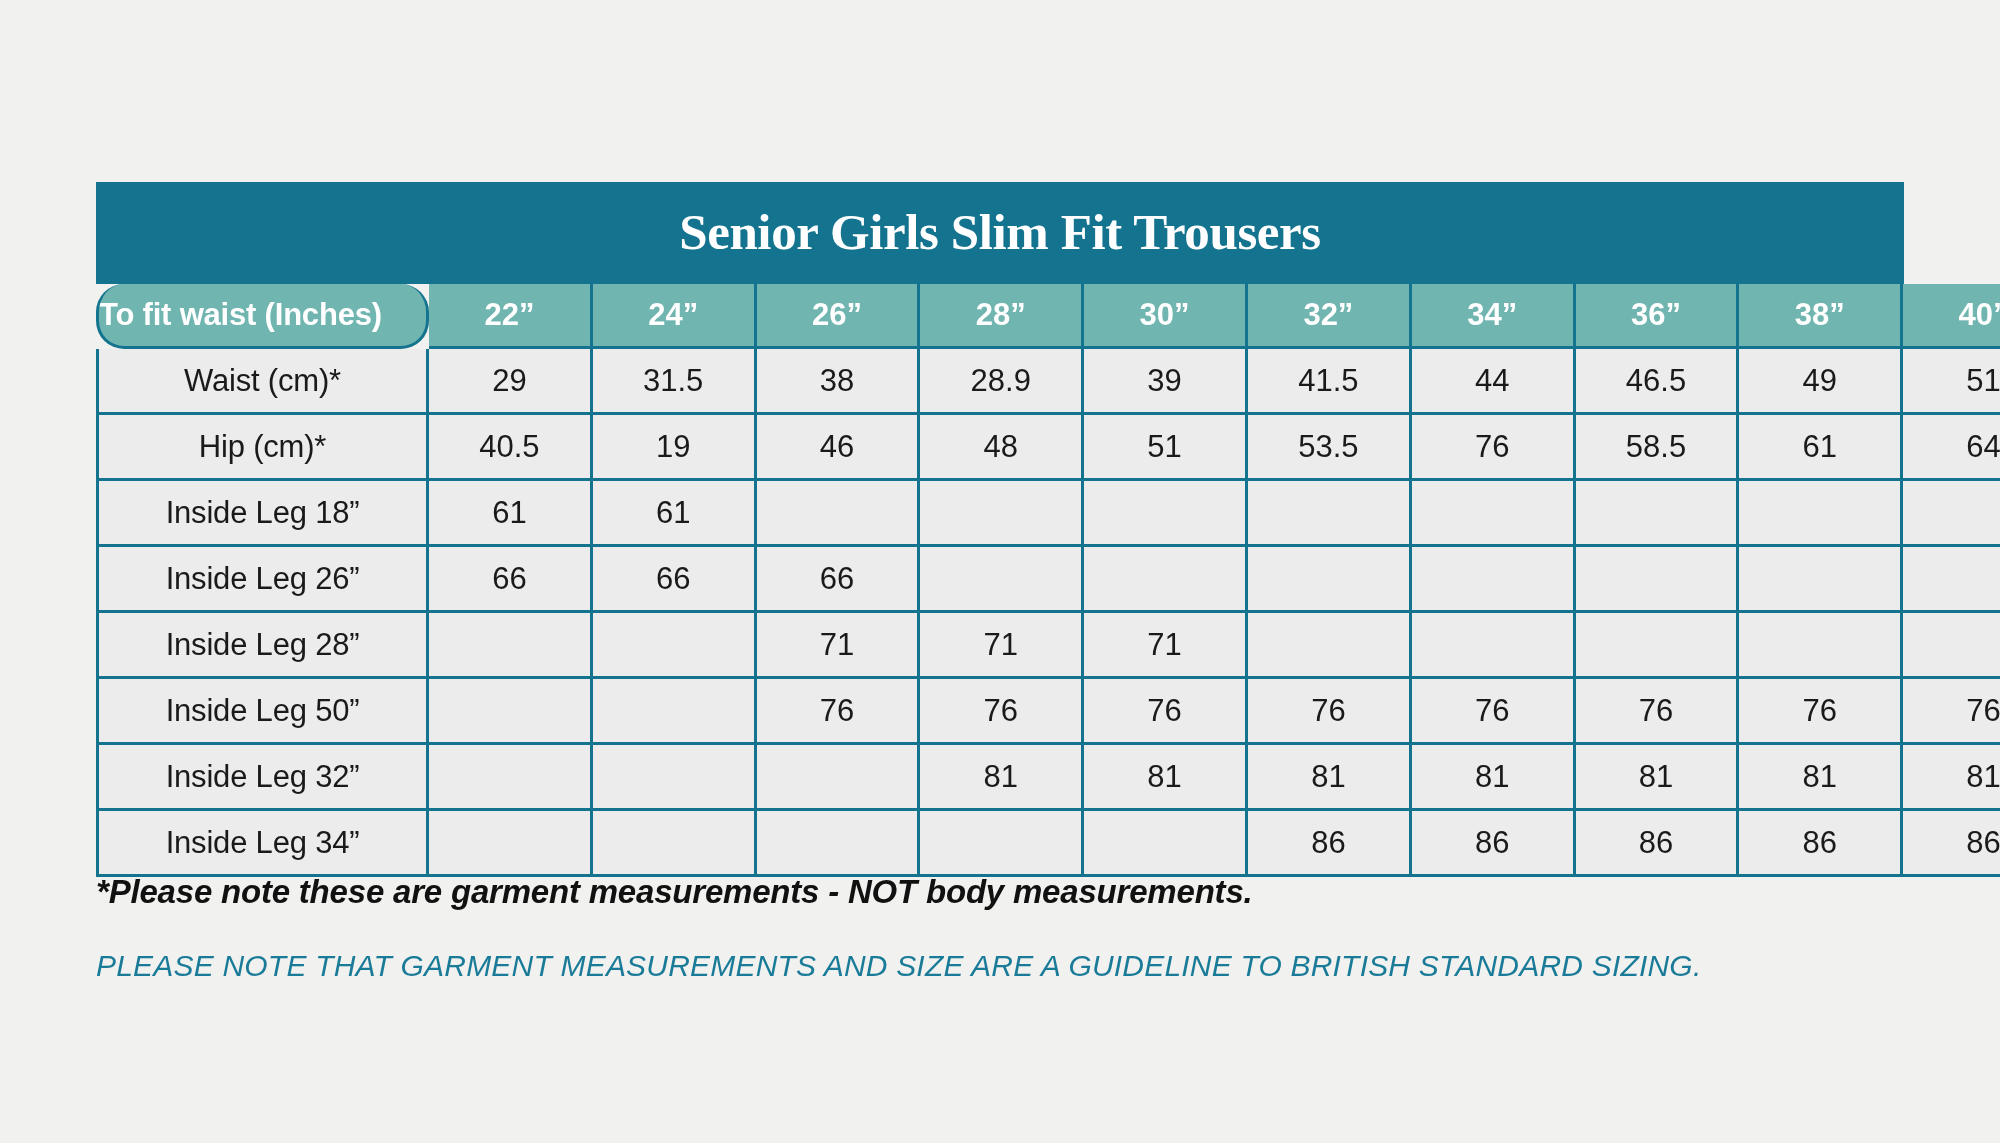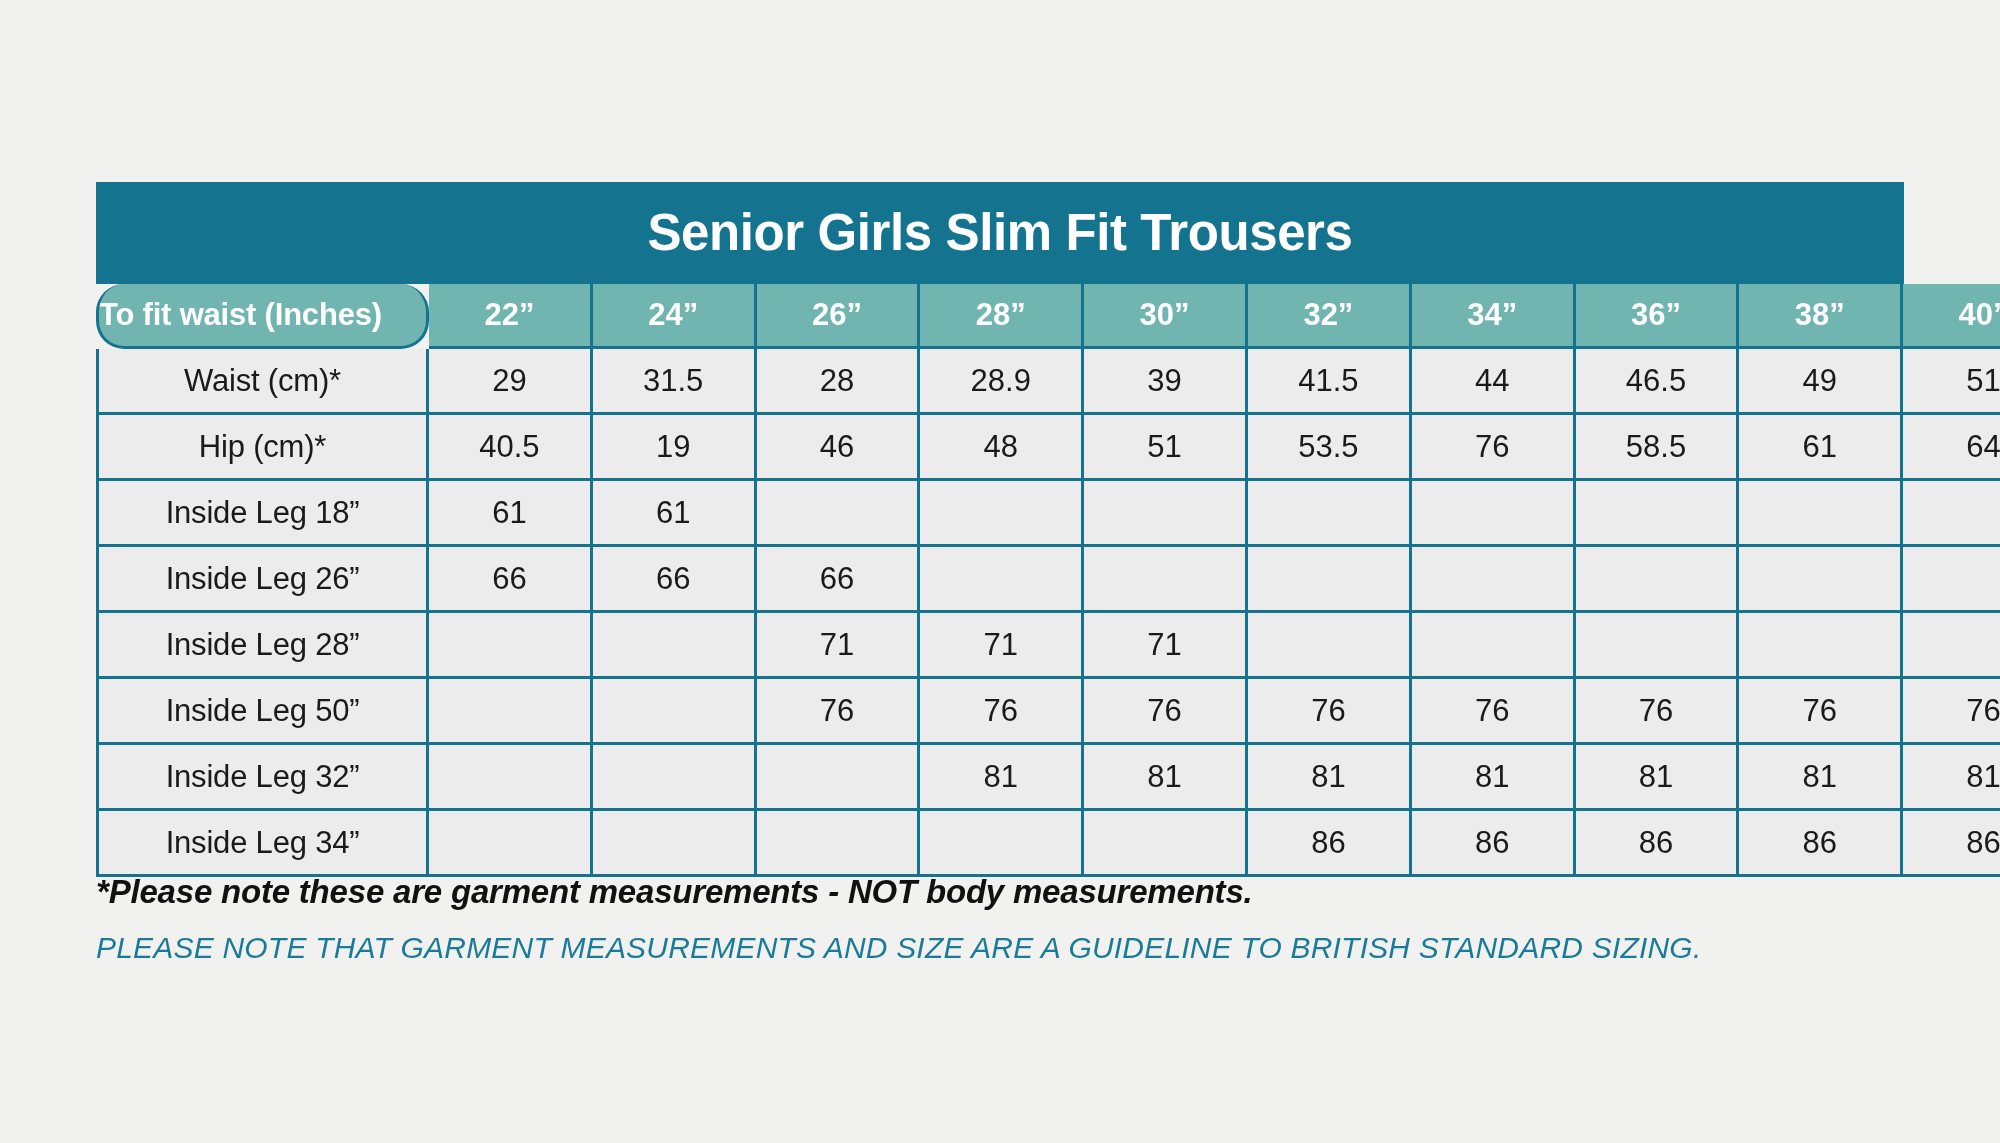--- a/index.html
+++ b/index.html
@@ -33,21 +33,21 @@
     background: #14748f;
     color: #ffffff;
     text-align: center;
     font-size: 51px;
     font-weight: bold;
     letter-spacing: -0.4px;
     line-height: 1;
     padding: 25px 0 26px 0;
     box-sizing: border-box;
     height: 102px;
-    font-family: Liberation Sans, sans-serif;
+    font-family: Liberation Serif, serif;
   }
 
   
   table.size-table {
     border-collapse: separate;
     border-spacing: 0;
     width: 100%;
     table-layout: fixed;
     background: #f1f1ef;
   }
@@ -115,21 +115,21 @@
     font-size: 33px;
     font-weight: bold;
     font-style: italic;
     color: #111111;
     line-height: 1.24;
     letter-spacing: -0.2px;
     white-space: nowrap;
     font-family: "Liberation Sans", sans-serif;
   }
   .note-secondary {
-    margin-top: 16px;
+    margin-top: 34px;
     font-size: 30px;
     font-style: italic;
     font-weight: normal;
     color: #1a7b98;
     line-height: 1.24;
     letter-spacing: 0.2px;
     white-space: nowrap;
     font-family: "Liberation Sans", sans-serif;
   }
 </style>
@@ -169,21 +169,21 @@
             <th>36”</th>
             <th>38”</th>
             <th>40”</th>
           </tr>
       </thead>
       <tbody>
           <tr>
             <td class="rowlabel">Waist (cm)*</td>
             <td>29</td>
             <td>31.5</td>
-            <td>28</td>
+            <td>38</td>
             <td>28.9</td>
             <td>39</td>
             <td>41.5</td>
             <td>44</td>
             <td>46.5</td>
             <td>49</td>
             <td>51</td>
           </tr>
           <tr>
             <td class="rowlabel">Hip (cm)*</td>

